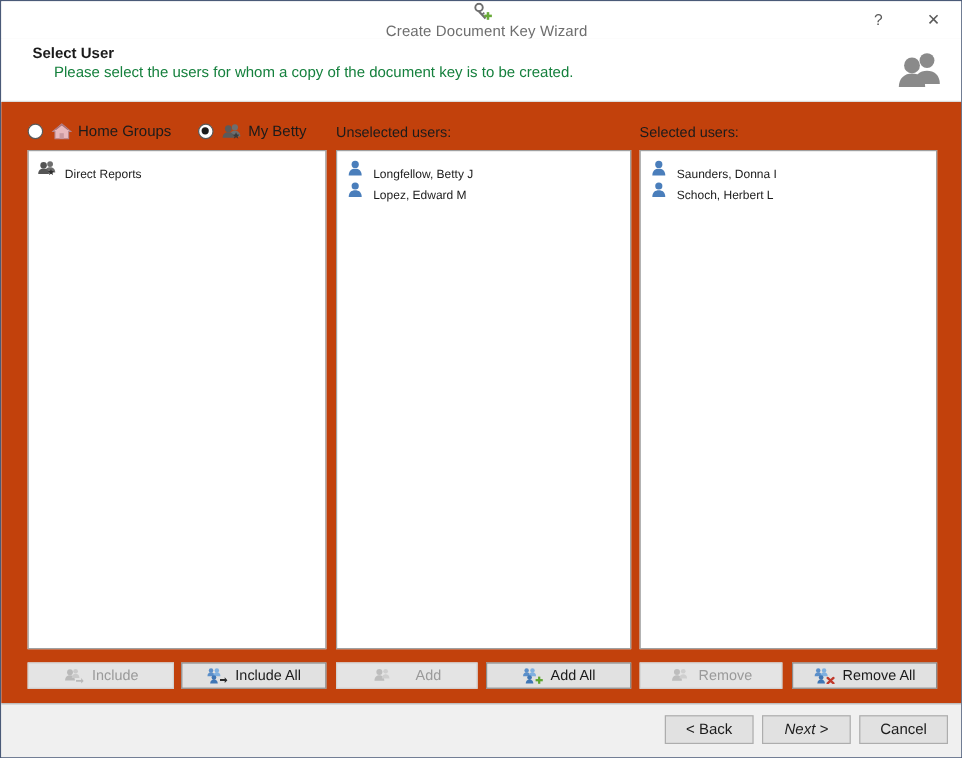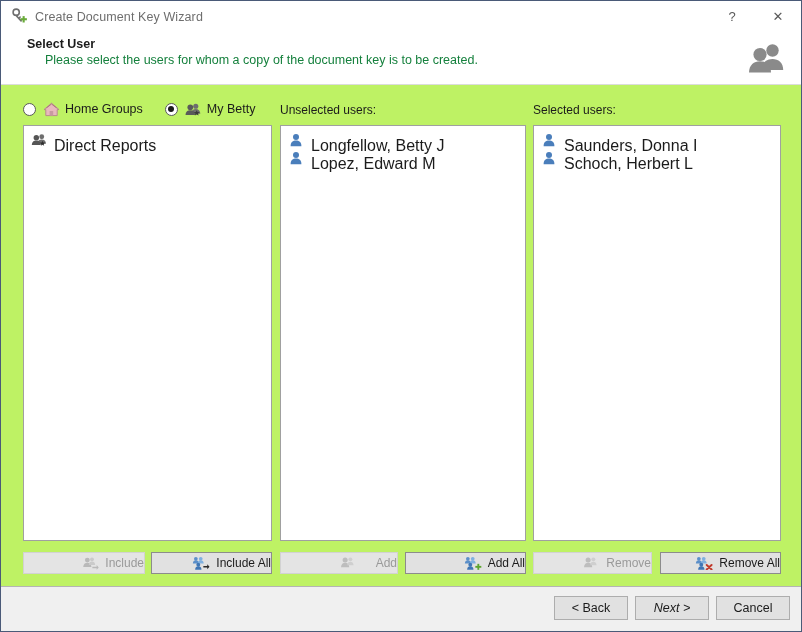--- a/index.html
+++ b/index.html
@@ -20,20 +20,21 @@
   }
 
   
   .titlebar {
     position: relative;
     height: 31px;
     background: #ffffff;
     display: flex;
     align-items: center;
     padding-left: 9px;
+    flex-direction: column;
   }
   .titlebar-icon {
     width: 18px; height: 18px;
     margin-right: 7px;
     flex: 0 0 auto;
     display: flex; align-items: center; justify-content: center;
   }
   .titlebar-text {
     font-size: 12.5px;
     color: #6e6e6e;
@@ -77,21 +78,21 @@
   .header-icon {
     position: absolute;
     right: 14px; top: 8px;
     width: 40px; height: 36px;
   }
 
   
   .body {
     position: relative;
     height: 501px;
-    background: #bef264;
+    background: #c2410c;
   }
 
   
   .radio-row {
     position: absolute;
     left: 22px; top: 15px;
     display: flex;
     align-items: center;
     height: 18px;
   }
@@ -153,33 +154,33 @@
     padding-left: 2px;
     cursor: default;
   }
   .li-icon {
     width: 18px; height: 16px;
     margin-right: 6px;
     flex: 0 0 auto;
     display: flex; align-items: center; justify-content: center;
   }
   .li-text {
-    font-size: 16px;
+    font-size: 10px;
     color: #1b1b1b;
     white-space: nowrap;
     margin-top: 11px;
   }
 
   
   .btn {
     position: absolute;
     height: 22px;
     display: flex;
     align-items: center;
-    justify-content: flex-end;
+    justify-content: center;
     font-size: 12px;
     background: #e1e1e1;
     border: 1px solid #adadad;
     color: #1b1b1b;
     cursor: default;
     white-space: nowrap;
   }
   .btn.enabled {
     background: #e1e1e1;
     border: 1px solid #8c8c8c;

